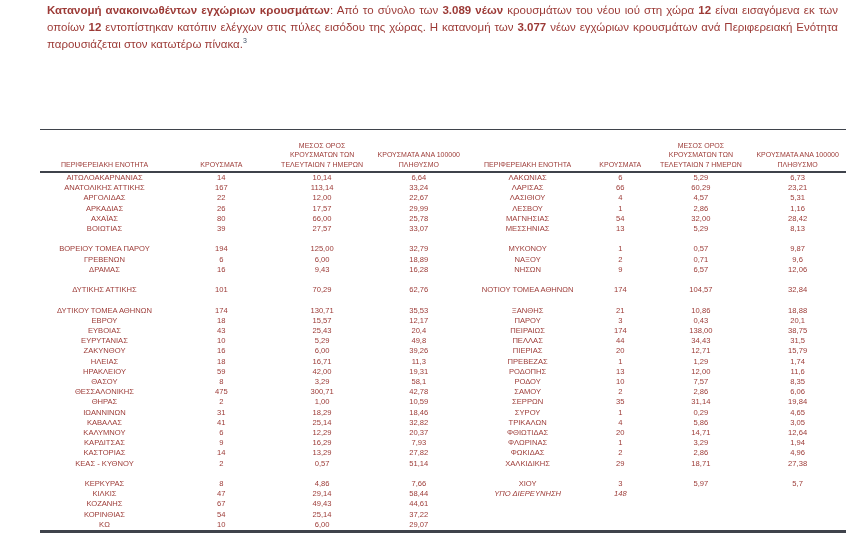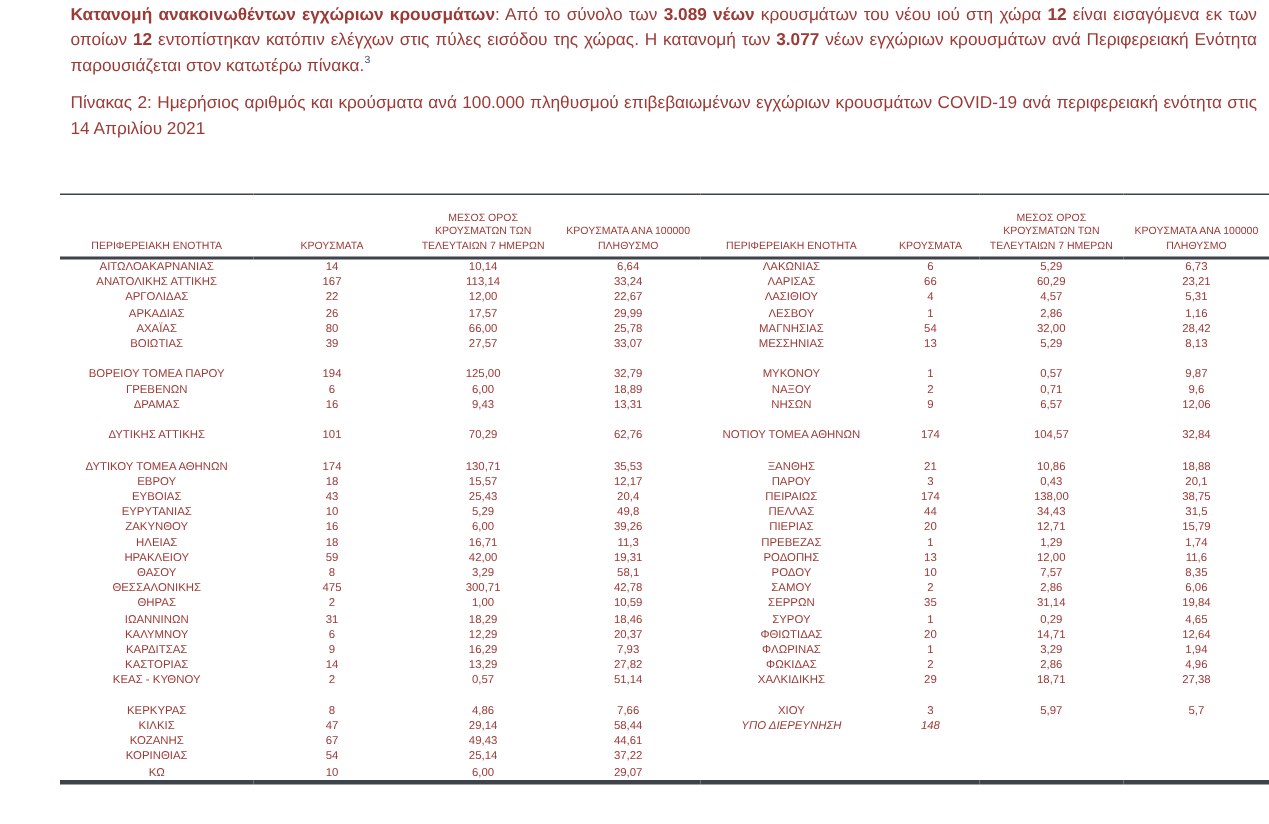--- a/index.html
+++ b/index.html
@@ -64,21 +64,20 @@
   col.c1{width:16%}  col.c2{width:13%}  col.c3{width:12%}  col.c4{width:12%}
   col.c5{width:15%}  col.c6{width:8%}   col.c7{width:12%}  col.c8{width:12%}
 </style>
 </head>
 <body>
 
 <div class="page">
 
   <div class="text-block">
     <p class="para" id="intro"><b>Κατανομή ανακοινωθέντων εγχώριων κρουσμάτων</b><span>: Από το σύνολο των </span><b>3.089 νέων</b><span> κρουσμάτων του νέου ιού στη χώρα </span><b>12</b><span> είναι εισαγόμενα εκ των οποίων </span><b>12</b><span> εντοπίστηκαν κατόπιν ελέγχων στις πύλες εισόδου της χώρας.  Η κατανομή των </span><b>3.077</b><span> νέων εγχώριων κρουσμάτων ανά Περιφερειακή Ενότητα παρουσιάζεται στον κατωτέρω πίνακα.</span><sup>3</sup></p>
-    <p class="para">Πίνακας 2: Ημερήσιος αριθμός και κρούσματα ανά 100.000 πληθυσμού επιβεβαιωμένων εγχώριων κρουσμάτων COVID-19 ανά περιφερειακή ενότητα στις 14 Απριλίου 2021</p>
   </div>
 
   <table class="regional">
     <colgroup>
       <col class="c1">
         <col class="c2">
         <col class="c3">
         <col class="c4">
       <col class="c5">
         <col class="c6">
@@ -191,21 +190,21 @@
           <td>18,89</td>
           <td>ΝΑΞΟΥ</td>
           <td>2</td>
           <td>0,71</td>
           <td>9,6</td>
         </tr>
         <tr>
           <td>ΔΡΑΜΑΣ</td>
           <td>16</td>
           <td>9,43</td>
-          <td>13,31</td>
+          <td>16,28</td>
           <td>ΝΗΣΩΝ</td>
           <td>9</td>
           <td>6,57</td>
           <td>12,06</td>
         </tr>
         <tr>
           <td></td>
           <td></td>
           <td></td>
           <td></td>
@@ -338,20 +337,30 @@
           <td>ΙΩΑΝΝΙΝΩΝ</td>
           <td>31</td>
           <td>18,29</td>
           <td>18,46</td>
           <td>ΣΥΡΟΥ</td>
           <td>1</td>
           <td>0,29</td>
           <td>4,65</td>
         </tr>
         <tr>
+          <td>ΚΑΒΑΛΑΣ</td>
+          <td>41</td>
+          <td>25,14</td>
+          <td>32,82</td>
+          <td>ΤΡΙΚΑΛΩΝ</td>
+          <td>4</td>
+          <td>5,86</td>
+          <td>3,05</td>
+        </tr>
+        <tr>
           <td>ΚΑΛΥΜΝΟΥ</td>
           <td>6</td>
           <td>12,29</td>
           <td>20,37</td>
           <td>ΦΘΙΩΤΙΔΑΣ</td>
           <td>20</td>
           <td>14,71</td>
           <td>12,64</td>
         </tr>
         <tr>

